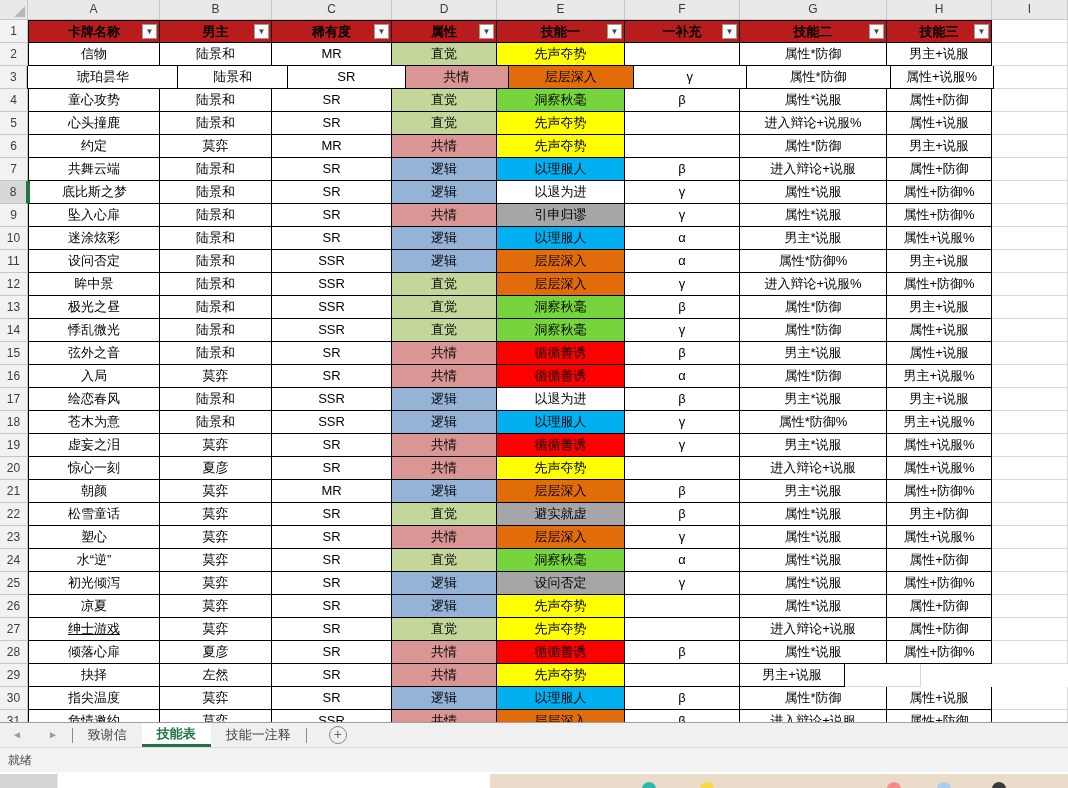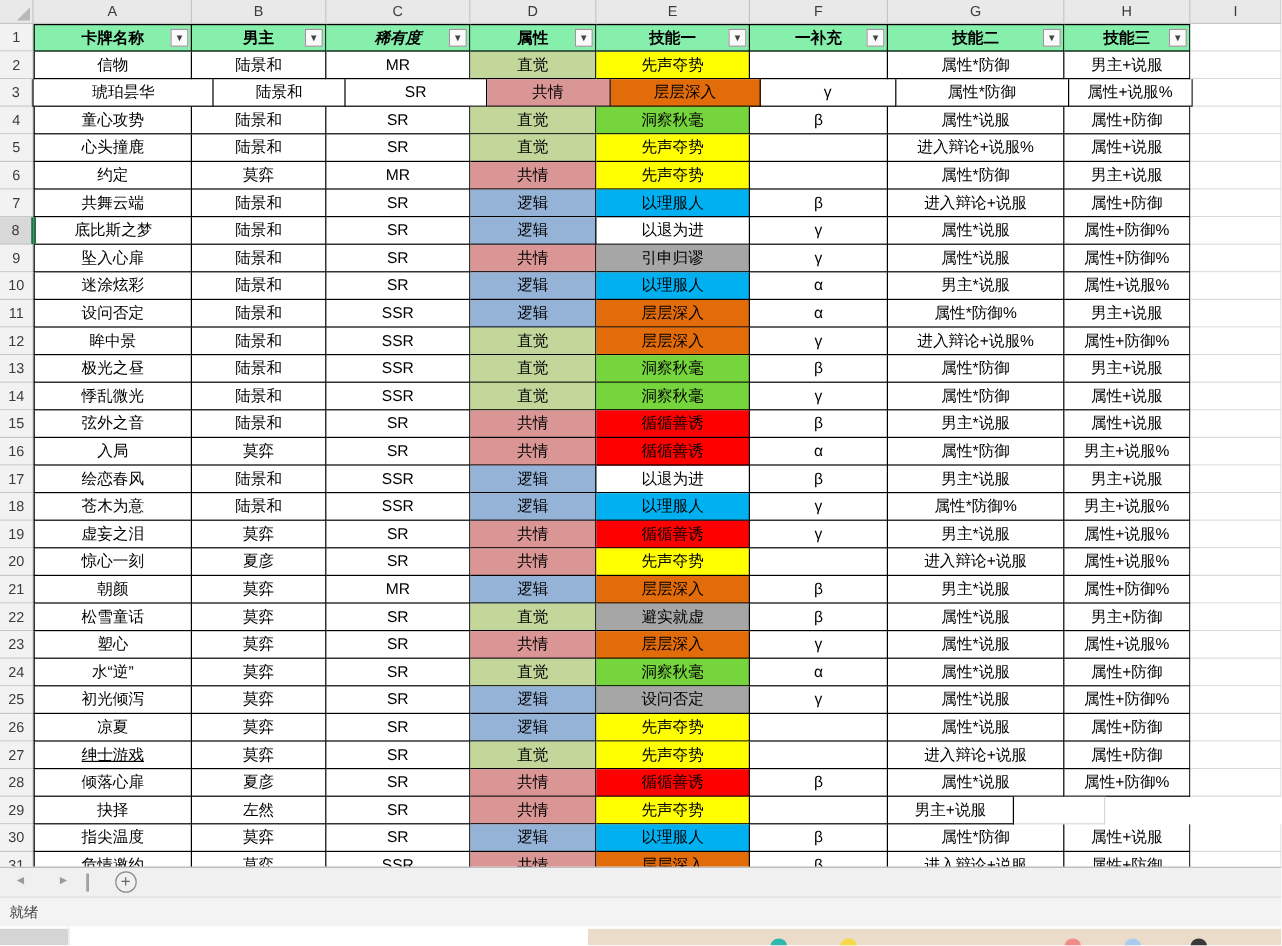--- a/index.html
+++ b/index.html
@@ -18,21 +18,21 @@
                border-right:1px solid #C6C6C6; border-bottom:1px solid #C6C6C6; }
 
   .row { display:flex; height:23px; }
   .rowhdr { width:28px; background:#F2F2F2; border-right:1px solid #C6C6C6; border-bottom:1px solid #C6C6C6;
             font-size:12px; color:#3c3c3c; text-align:center; line-height:22px; }
   .rowhdr.sel { background:#D8D8D8; border-right:2px solid #217346; }
   .cell { border-right:1px solid #000; border-bottom:1px solid #000; text-align:center;
           font-size:13px; color:#000; line-height:22px; white-space:nowrap; overflow:hidden; }
   .cell.colA { border-left:1px solid #000; }
   .cell.active-cell { border-left:2px solid #217346; }
-  .hdr .cell { background:#86efac; font-weight:bold; border-top:1px solid #000; position:relative; }
+  .hdr .cell { background:#b91c1c; font-weight:bold; border-top:1px solid #000; position:relative; }
   .dd { position:absolute; right:2px; top:3px; width:15px; height:15px; background:#FAFAFA;
         border:1px solid #9A9A9A; font-size:8px; line-height:13px; color:#444; text-align:center; }
   .icell { border-right:1px solid #D9D9D9; border-bottom:1px solid #D9D9D9; background:#fff; }
   .hdr .icell { background:#fff; font-weight:normal; border-top:none; }
 
   
   .tabbar { display:flex; align-items:stretch; height:25px; background:#F0F0F0;
             border-top:1px solid #9e9e9e; font-size:13px; }
   .navarrows { display:flex; align-items:center; gap:26px; padding:0 14px 0 12px; }
   .navarrow { font-size:10px; color:#9a9a9a; line-height:1; }
@@ -73,21 +73,21 @@
         <div class="colletter" style="width: 115px;">F</div>
         <div class="colletter" style="width: 147px;">G</div>
         <div class="colletter" style="width: 105px;">H</div>
         <div class="colletter" style="width: 76px;">I</div>
       </div>
     <div id="rows-container">
         <div class="row hdr">
           <div class="rowhdr">1</div>
           <div class="cell colA" style="width: 132px;">卡牌名称<span class="dd">▼</span></div>
           <div class="cell" style="width: 112px;">男主<span class="dd">▼</span></div>
-          <div class="cell" style="width: 120px; font-style: italic;">稀有度<span class="dd">▼</span></div>
+          <div class="cell" style="width: 120px;">稀有度<span class="dd">▼</span></div>
           <div class="cell" style="width: 105px;">属性<span class="dd">▼</span></div>
           <div class="cell" style="width: 128px;">技能一<span class="dd">▼</span></div>
           <div class="cell" style="width: 115px;">一补充<span class="dd">▼</span></div>
           <div class="cell" style="width: 147px;">技能二<span class="dd">▼</span></div>
           <div class="cell" style="width: 105px;">技能三<span class="dd">▼</span></div>
           <div class="cell icell" style="width: 76px; border-top: none; border-right: 1px solid rgb(217, 217, 217); border-bottom: 1px solid rgb(217, 217, 217); border-left: none; border-image: initial;"></div>
         </div>
         <div class="row">
           <div class="rowhdr">2</div>
           <div class="cell colA" style="width: 132px;">信物</div>
@@ -449,20 +449,25 @@
         </div>
       </div>
   </div>
 
   <div class="tabbar">
     <div class="navarrows">
       <span class="navarrow">◄</span>
       <span class="navarrow">►</span>
     </div>
     <div class="tabsep"></div>
+    <div id="tabs" style="display:flex;">
+        <div class="tab">致谢信</div>
+        <div class="tab active">技能表</div>
+        <div class="tab">技能一注释</div>
+      </div>
     <div class="tabsep"></div>
     <div class="addsheet">+</div>
   </div>
 
   <div class="statusbar">
     <span>就绪</span>
   </div>
 
   <div class="bottomstrip">
     <div class="bs-gray"></div>

